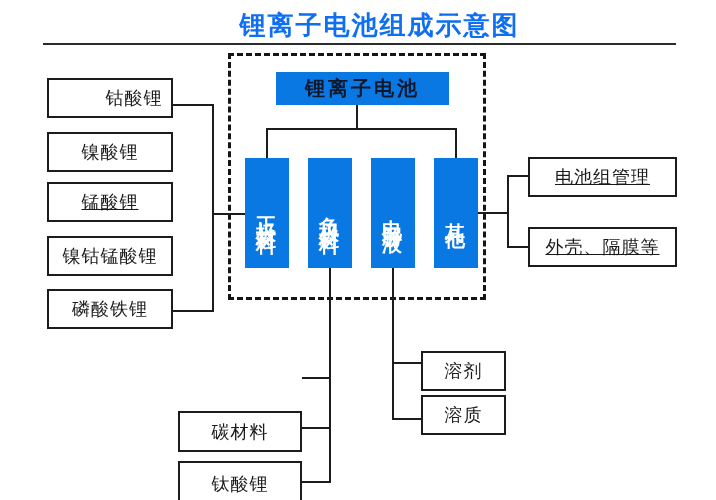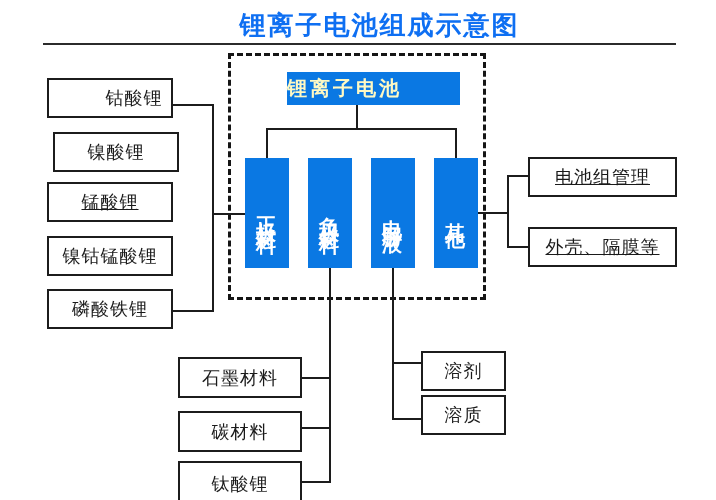--- a/index.html
+++ b/index.html
@@ -18,23 +18,23 @@
     position:absolute;left:228px;top:53px;width:258px;height:247px;
     border:3px dashed #151515;box-sizing:border-box;background:transparent;
   }
   .line{position:absolute;background:var(--line,#1c1c1c);}
   .wbox{
     position:absolute;border:2px solid #1c1c1c;background:#fff;box-sizing:border-box;
     display:flex;align-items:center;justify-content:center;
     font-size:18px;letter-spacing:1px;color:#1a1a1a;white-space:nowrap;
   }
   .rootbox{
-    position:absolute;left:287px;top:72px;width:173px;height:33px;
-    background:var(--node-blue,#0a78e3);color:#fef9c3;font-weight:bold;font-size:20px;
-    display:flex;align-items:center;letter-spacing:3px;
+    position:absolute;left:276px;top:72px;width:173px;height:33px;
+    background:var(--node-blue,#0a78e3);color:#0f172a;font-weight:bold;font-size:20px;
+    display:flex;align-items:center;justify-content:center;letter-spacing:3px;
   }
   .pillar{
     position:absolute;top:158px;width:44px;height:110px;
     background:var(--node-blue,#0a78e3);display:grid;place-items:center;
   }
   .pillar span{
     writing-mode:vertical-rl;text-orientation:upright;
     color:#fff;font-weight:bold;font-size:20px;letter-spacing:6px;
   }
   .p1{left:245px;} .p2{left:308px;} .p3{left:371px;} .p4{left:434px;}
@@ -88,28 +88,27 @@
     <span>负极材料</span>
   </div>
   <div class="pillar p3">
     <span>电解液</span>
   </div>
   <div class="pillar p4">
     <span>其他</span>
   </div>
 
   <div class="wbox lb" style="top:78px;padding-left:48px;">钴酸锂</div>
-  <div class="wbox lb" style="top:132px;margin-left:6px;">镍酸锂</div>
+  <div class="wbox lb" style="top:132px;">镍酸锂</div>
   <div class="wbox lb" style="top:182px;text-decoration:underline;">锰酸锂</div>
   <div class="wbox lb" style="top:236px;">镍钴锰酸锂</div>
   <div class="wbox lb" style="top:289px;">磷酸铁锂</div>
 
   <div class="wbox rb" style="top:157px;">电池组管理</div>
   <div class="wbox rb" style="top:227px;">外壳、隔膜等</div>
 
-  <div class="wbox blb" style="top:357px;">石墨材料</div>
   <div class="wbox blb" style="top:411px;">碳材料</div>
   <div class="wbox blb" style="top:461px;height:45px;">钛酸锂</div>
 
   <div class="wbox brb" style="top:336px;margin-top:15px;">溶剂</div>
   <div class="wbox brb" style="top:395px;">溶质</div>
 
 </div>
 
 </body></html>

